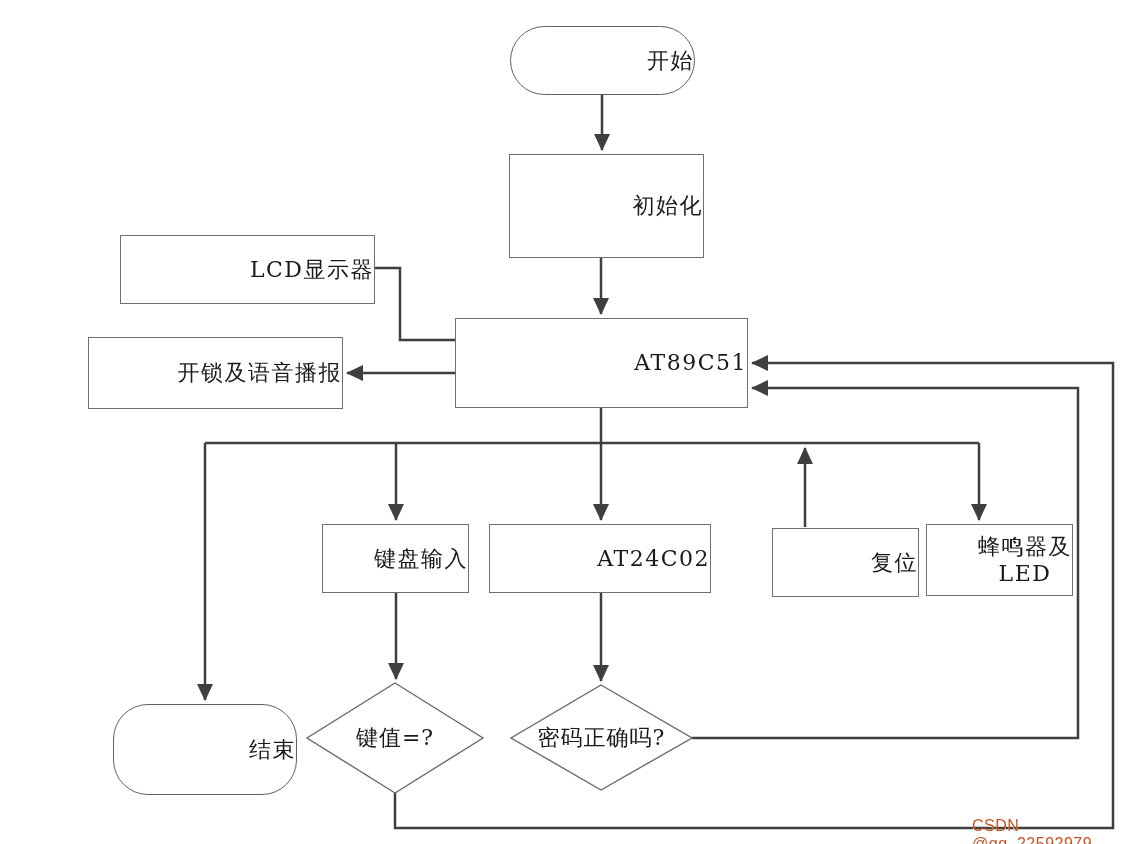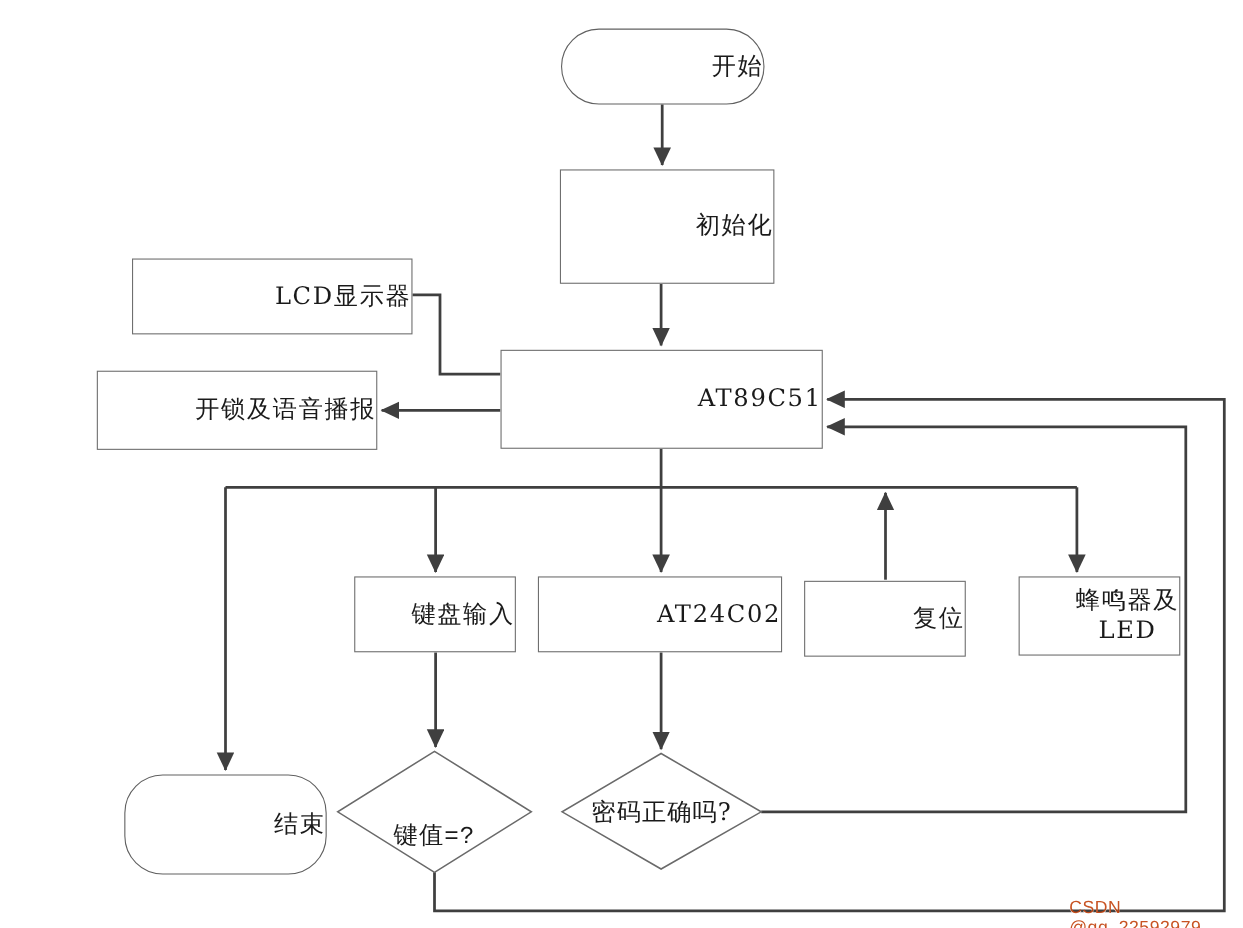--- a/index.html
+++ b/index.html
@@ -110,34 +110,34 @@
   </div>
 
   <div class="node" style="left:322px; top:524px; width:147px; height:69px;">
     <span>键盘输入</span>
   </div>
 
   <div class="node" style="left:489px; top:524px; width:222px; height:69px;">
     <span>AT24C02</span>
   </div>
 
-  <div class="node" style="left:731px; top:528px; width:147px; height:69px;">
+  <div class="node" style="left:772px; top:528px; width:147px; height:69px;">
     <span>复位</span>
   </div>
 
   <div class="node" style="left:898px; top:524px; width:147px; height:72px;margin-left:28px;">
     <span class="multiline">蜂鸣器及
 LED</span>
   </div>
 
   <div class="node terminator" style="left:113px; top:704px; width:184px; height:91px;">
     <span>结束</span>
   </div>
 
-  <div class="diamond-label" style="left:307px; top:704px; width:176px; height:110px;font-family:Liberation Mono, monospace;">
+  <div class="diamond-label" style="left:307px; top:683px; width:176px; height:110px;">
     <span>键值=?</span>
   </div>
 
   <div class="diamond-label" style="left:511px; top:685px; width:181px; height:105px;">
     <span>密码正确吗?</span>
   </div>
 
   <div id="watermark">CSDN @qq_22592979</div>
 
 </div>

